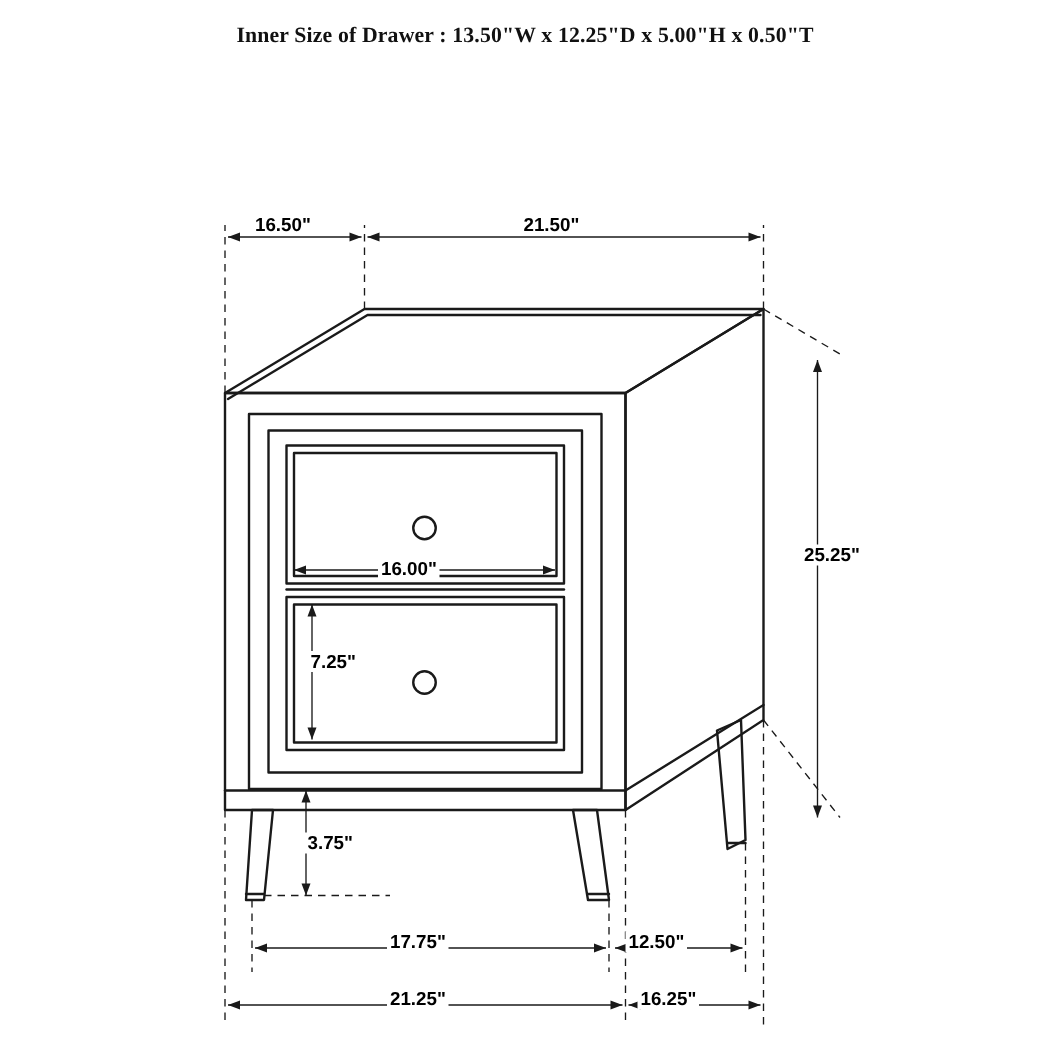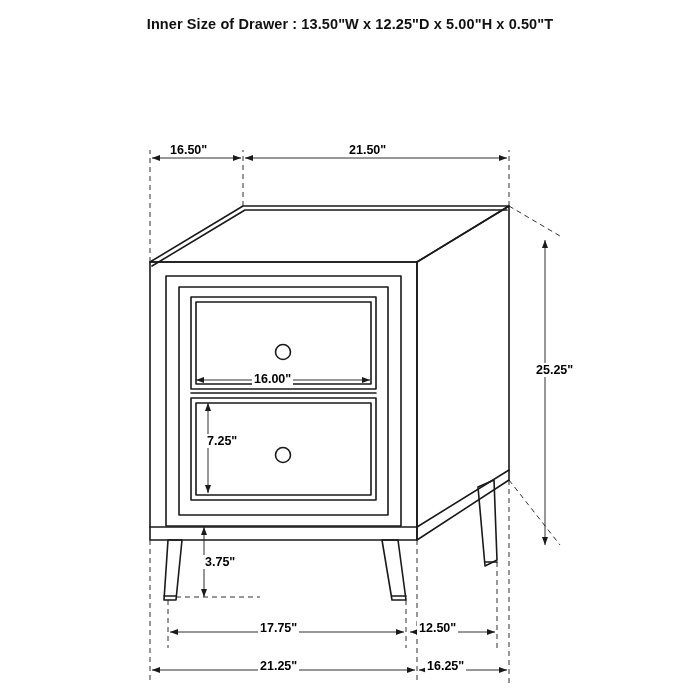--- a/index.html
+++ b/index.html
@@ -23,20 +23,21 @@
   .title {
     position: absolute;
     top: 16px;
     left: 0;
     width: 700px;
     text-align: center;
     font-size: 14.5px;
     font-weight: bold;
     letter-spacing: 0.1px;
     color: #111111;
+    font-family: Liberation Serif, serif;
   }
   svg.diagram {
     position: absolute;
     top: 0;
     left: 0;
     width: 700px;
     height: 700px;
   }
   .dimlabel {
     position: absolute;

